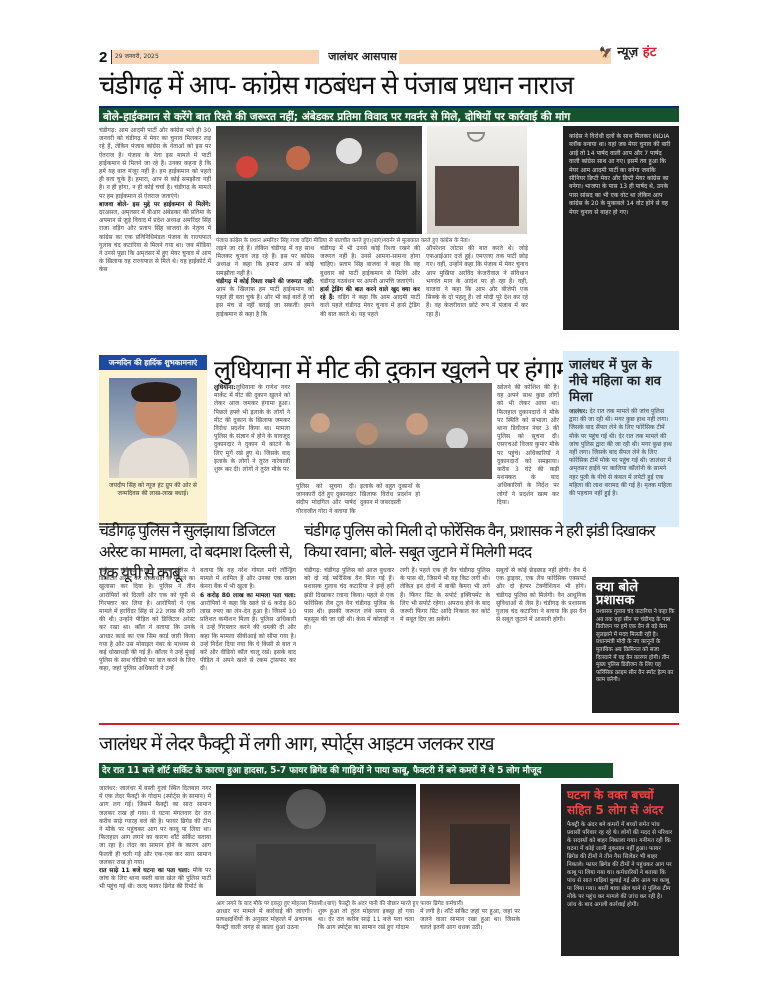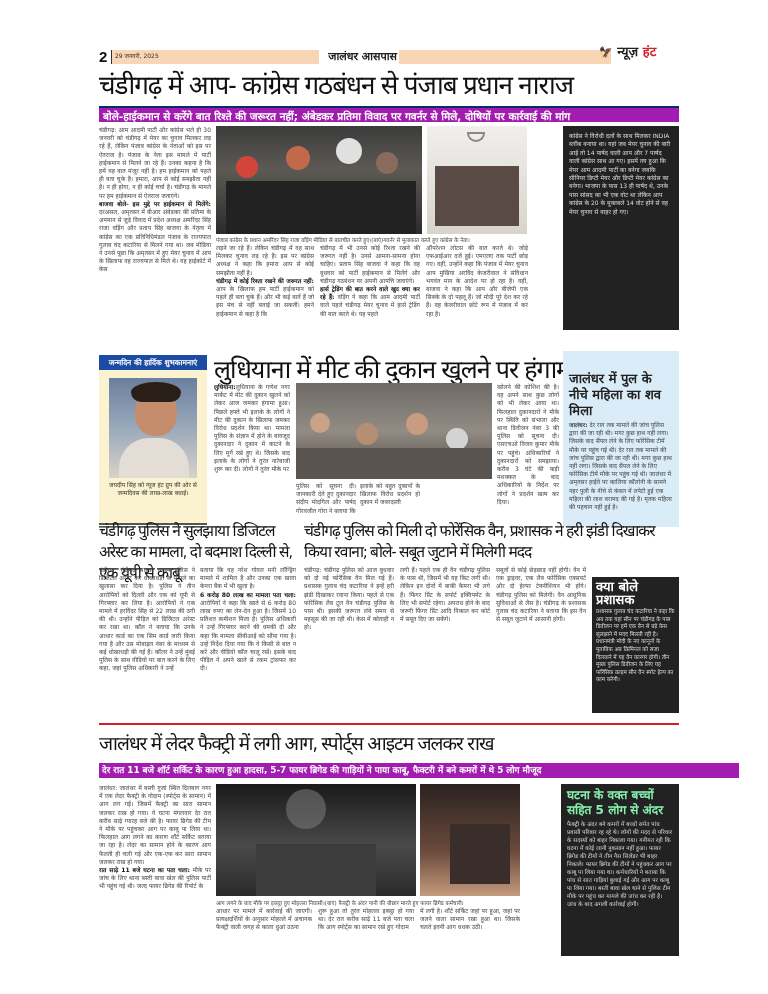--- a/index.html
+++ b/index.html
@@ -8,30 +8,30 @@
 .hdr{position:absolute;left:99px;top:48px;width:580px;height:18px}
 .hdr .num{position:absolute;left:0;top:0;font:bold 15px "Liberation Sans",sans-serif;color:#111}
 .hdr .bar1{position:absolute;left:12px;top:2px;width:208px;height:14px;background:#f8d5b5;border-left:1px solid #333}
 .hdr .date{position:absolute;left:16px;top:4px;font-size:6px;color:#333}
 .hdr .sec{position:absolute;left:222px;top:0;width:76px;text-align:right;font:bold 11px "DejaVu Sans",sans-serif;color:#222}
 .hdr .bar2{position:absolute;left:300px;top:2px;width:212px;height:14px;background:#f8d5b5}
 .hdr .brand{position:absolute;left:500px;top:-6px;font:bold 13px "DejaVu Sans",sans-serif}
 .hdr .brand .a{color:#222}.hdr .brand .b{color:#d31f2b}
 .headline{font-family:"DejaVu Sans Condensed","DejaVu Sans",sans-serif;font-weight:normal;color:#111;letter-spacing:-1px}
 .h1{position:absolute;left:99px;top:66px;width:580px;font-size:26px;white-space:nowrap}
-.strap{position:absolute;background:#a21caf;color:#fff;font-weight:bold;white-space:nowrap;overflow:hidden}
+.strap{position:absolute;background:#14532d;color:#fff;font-weight:bold;white-space:nowrap;overflow:hidden}
 .s1{left:99px;top:106px;width:580px;height:16px;font-size:10.5px;line-height:16px;padding-left:4px;border-top:2px solid #0b2a6e}
 .col{position:absolute;font-size:6px;line-height:8.2px;color:#444;text-align:justify;overflow:hidden}
 .col b{color:#111}
 .photo{position:absolute;overflow:hidden}
 .cap{position:absolute;font-size:5.5px;color:#444;white-space:nowrap}
 .box-dark{position:absolute;background:#222;color:#eee;padding:4px 6px}
 .box-dark .t{font-weight:bold;font-size:12.5px;line-height:16px;color:#fbc02d}
 .box-dark .p{font-size:6px;line-height:8.4px;color:#ddd;margin-top:2px}
-.box-light{position:absolute;background:#d9ecf7;padding:20px 6px}
+.box-light{position:absolute;background:#d9ecf7;padding:6px 6px}
 .box-light .t{font-weight:bold;font-size:13px;line-height:16px;color:#222}
 .box-light .p{font-size:6px;line-height:8.2px;color:#444;margin-top:2px}
 .bday{position:absolute;left:99px;top:355px;width:108px;height:170px;background:#fbf3d0;border-bottom:2px solid #555}
 .bday .h{background:#1c4ba3;color:#fff;font-size:7.5px;font-weight:bold;text-align:center;height:15px;line-height:15px}
 .bday .cap2{font-size:6px;text-align:center;color:#333;margin-top:3px;line-height:8px}
 .rule{position:absolute;height:2px;background:#d31f2b}
 </style>
 </head>
 <body>
 
@@ -125,34 +125,34 @@
 <div class="col" style="left:400px;top:566px;width:90px;height:150px">लगी हैं। पहले एक ही वैन चंडीगढ़ पुलिस के पास थी, जिसमें भी यह किट लगी थी। लेकिन इन दोनों में बाकी कैमरा भी लगे हैं। फिंगर प्रिंट के सपोर्ट इक्विपमेंट के लिए भी सपोर्ट रहेगा। अपराध होने के बाद जरूरी फिंगर प्रिंट आदि निकाल कर कोर्ट में सबूत दिए जा सकेंगे।</div>
 <div class="col" style="left:496px;top:566px;width:90px;height:150px">सबूतों से कोई छेड़छाड़ नहीं होगी। वैन में एक ड्राइवर, एक लैब फोरेंसिक एक्सपर्ट और दो हेल्पर टेक्नीशियन भी होंगे। चंडीगढ़ पुलिस को मिलेगी। वैन आधुनिक सुविधाओं से लैस है। चंडीगढ़ के प्रशासक गुलाब चंद कटारिया ने बताया कि इस वैन से सबूत जुटाने में आसानी होगी।</div>
 
 <div class="box-dark" style="left:592px;top:577px;width:87px;height:136px;padding:3px 4px">
   <div class="t" style="color:#fff;font-size:13px;line-height:13px">क्या बोले प्रशासक</div>
   <div class="p" style="font-size:5.5px;line-height:7.6px">प्रशासक गुलाब चंद कटारिया ने कहा कि अब तक यहां सीन पर चंडीगढ़ के पास डिवीजन पर हमें एक वैन से बड़े केस सुलझाने में मदद मिलती रही है। प्रधानमंत्री मोदी के नए कानूनों के मुताबिक अब क्रिमिनल को सजा दिलवाने में यह वैन कारगर होगी। तीन मुख्य पुलिस डिवीजन के लिए यह फॉरेंसिक क्राइम सीन वैन स्पॉट हेल्प का काम करेगी।</div>
 </div>
 
 <div class="rule" style="left:99px;top:723px;width:580px"></div>
 <div class="headline abs" style="left:99px;top:730px;width:580px;font-size:19px;white-space:nowrap">जालंधर में लेदर फैक्ट्री में लगी आग, स्पोर्ट्स आइटम जलकर राख</div>
-<div class="strap" style="left:99px;top:763px;width:640px;height:15px;font-size:8.8px;line-height:15px;padding-left:3px">देर रात 11 बजे शॉर्ट सर्किट के कारण हुआ हादसा, 5-7 फायर ब्रिगेड की गाड़ियों ने पाया काबू, फैक्टरी में बने कमरों में थे 5 लोग मौजूद</div>
+<div class="strap" style="left:99px;top:763px;width:514px;height:15px;font-size:8.8px;line-height:15px;padding-left:3px">देर रात 11 बजे शॉर्ट सर्किट के कारण हुआ हादसा, 5-7 फायर ब्रिगेड की गाड़ियों ने पाया काबू, फैक्टरी में बने कमरों में थे 5 लोग मौजूद</div>
 
 <div class="col" style="left:99px;top:784px;width:112px;height:200px">
   <span>जालंधर: जालंधर में बस्ती गुजां स्थित दिलबाग नगर में एक लेदर फैक्ट्री के गोदाम (स्पोर्ट्स के सामान) में आग लग गई। जिसमें फैक्ट्री का सारा सामान जलकर राख हो गया। ये घटना मंगलवार देर रात करीब साढ़े ग्यारह बजे की है। फायर ब्रिगेड की टीम ने मौके पर पहुंचकर आग पर काबू पा लिया था। फिलहाल आग लगने का कारण शॉर्ट सर्किट बताया जा रहा है। लेदर का सामान होने के कारण आग फैलती ही चली गई और एक-एक कर सारा सामान जलकर राख हो गया।</span><br>
   <b>रात साढ़े 11 बजे घटना का पता चला:</b> <span>मौके पर जांच के लिए थाना बस्ती बावा खेल की पुलिस पार्टी भी पहुंच गई थी। जल्द फायर ब्रिगेड की रिपोर्ट के</span>
 </div>
 <div class="photo" style="left:216px;top:784px;width:200px;height:112px;background:linear-gradient(180deg,#1a1a1a 0%,#4a4a4a 55%,#2a2a2a 100%)">
   <div class="abs" style="left:40px;top:60px;width:120px;height:52px;background:#3c3c3c"></div>
   <div class="abs" style="left:70px;top:5px;width:40px;height:40px;border-radius:50%;background:#777;opacity:.6"></div>
 </div>
 <div class="photo" style="left:420px;top:784px;width:100px;height:112px;background:linear-gradient(180deg,#2a2220 0%,#6b4a3c 60%,#c49a7c 100%)">
   <div class="abs" style="left:30px;top:40px;width:60px;height:60px;background:#3a2e2a"></div>
 </div>
 <div class="cap" style="left:216px;top:899px;width:310px">आग लगने के बाद मौके पर इकट्ठा हुए मोहल्ला निवासी।(बाएं) फैक्ट्री के अंदर पानी की बौछार मारते हुए फायर ब्रिगेड कर्मचारी।</div>
 <div class="col" style="left:216px;top:907px;width:96px;height:30px">आधार पर मामले में कार्रवाई की जाएगी। प्रत्यक्षदर्शियों के अनुसार मोहल्ले में अचानक फैक्ट्री वाली जगह से काला धुआं उठना</div>
 <div class="col" style="left:318px;top:907px;width:96px;height:30px">शुरू हुआ तो तुरंत मोहल्ला इकट्ठा हो गया था। देर रात करीब साढ़े 11 बजे पता चला कि आग स्पोर्ट्स का सामान रखे हुए गोदाम</div>
 <div class="col" style="left:420px;top:907px;width:100px;height:30px">में लगी है। शॉर्ट सर्किट जहां पर हुआ, जहां पर जलने वाला सामान रखा हुआ था। जिसके चलते इतनी आग धधक उठी।</div>
 
 <div class="box-dark" style="left:561px;top:784px;width:118px;height:172px">
-  <div class="t" style="color:#86efac;font-size:12px;line-height:15px">घटना के वक्त बच्चों सहित 5 लोग से अंदर</div>
+  <div class="t" style="color:#ef4444;font-size:12px;line-height:15px">घटना के वक्त बच्चों सहित 5 लोग से अंदर</div>
   <div class="p" style="font-size:5.8px;line-height:8px">फैक्ट्री के अंदर बने कमरों में बच्चों समेत पांच प्रवासी परिवार रह रहे थे। लोगों की मदद से परिवार के सदस्यों को बाहर निकाला गया। गनीमत रही कि घटना में कोई जानी नुकसान नहीं हुआ। फायर ब्रिगेड की टीमों ने तीन गैस सिलेंडर भी बाहर निकाले। फायर ब्रिगेड की टीमों ने पहुंचकर आग पर काबू पा लिया गया था। कर्मचारियों ने बताया कि पांच से सात गाड़ियां बुलाई गईं और आग पर काबू पा लिया गया। बस्ती बावा खेल थाने से पुलिस टीम मौके पर पहुंच कर मामले की जांच कर रही है। जांच के बाद अगली कार्रवाई होगी।</div>
 </div>
 
 </body></html>

